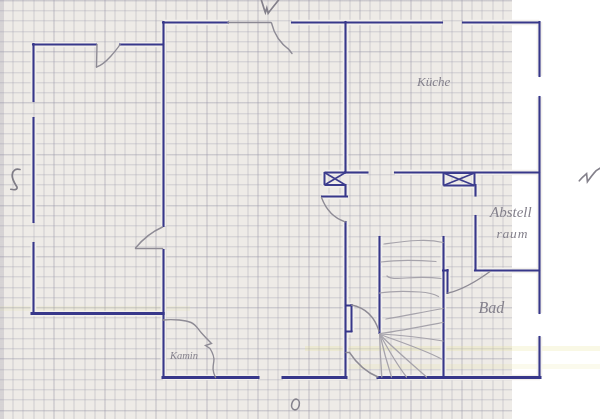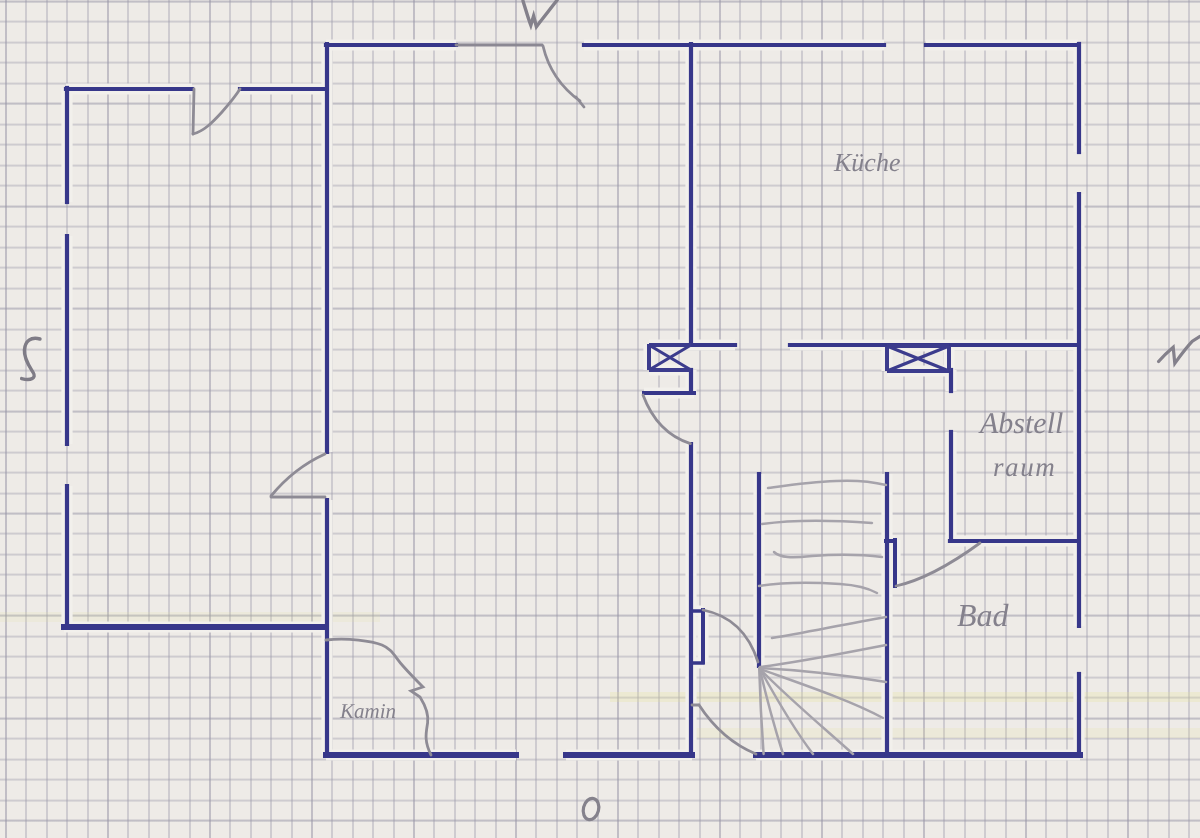--- a/index.html
+++ b/index.html
@@ -1,17 +1,17 @@
 <!DOCTYPE html>
 <html><head>
 <meta charset="utf-8">
 <style>
   html,body{margin:0;padding:0;}
   body{width:600px;height:419px;overflow:hidden;font-family:"Liberation Sans",sans-serif;}
-  .paper{position:relative;width:600px;height:419px;background-color:#EEEBE7;
+  .paper{position:relative;width:512px;height:419px;background-color:#EEEBE7;
     background-image:
       repeating-linear-gradient(to right, rgba(146,144,162,0.22) 0px, rgba(146,144,162,0.22) 1px, transparent 1px, transparent 51px),
       repeating-linear-gradient(to bottom, rgba(146,144,162,0.22) 0px, rgba(146,144,162,0.22) 1px, transparent 1px, transparent 51.2px),
       repeating-linear-gradient(to right, rgba(158,156,172,0.40) 0px, rgba(158,156,172,0.40) 1px, transparent 1px, transparent 10.2px),
       repeating-linear-gradient(to bottom, rgba(158,156,172,0.40) 0px, rgba(158,156,172,0.40) 1px, transparent 1px, transparent 10.24px);
     background-position: 2.5px 0px, 0px 0.3px, 2.5px 0px, 0px 0.3px;
   }
   svg{position:absolute;left:0;top:0;filter:blur(0.3px);}
   text{fill:#84818c;}
 </style>

